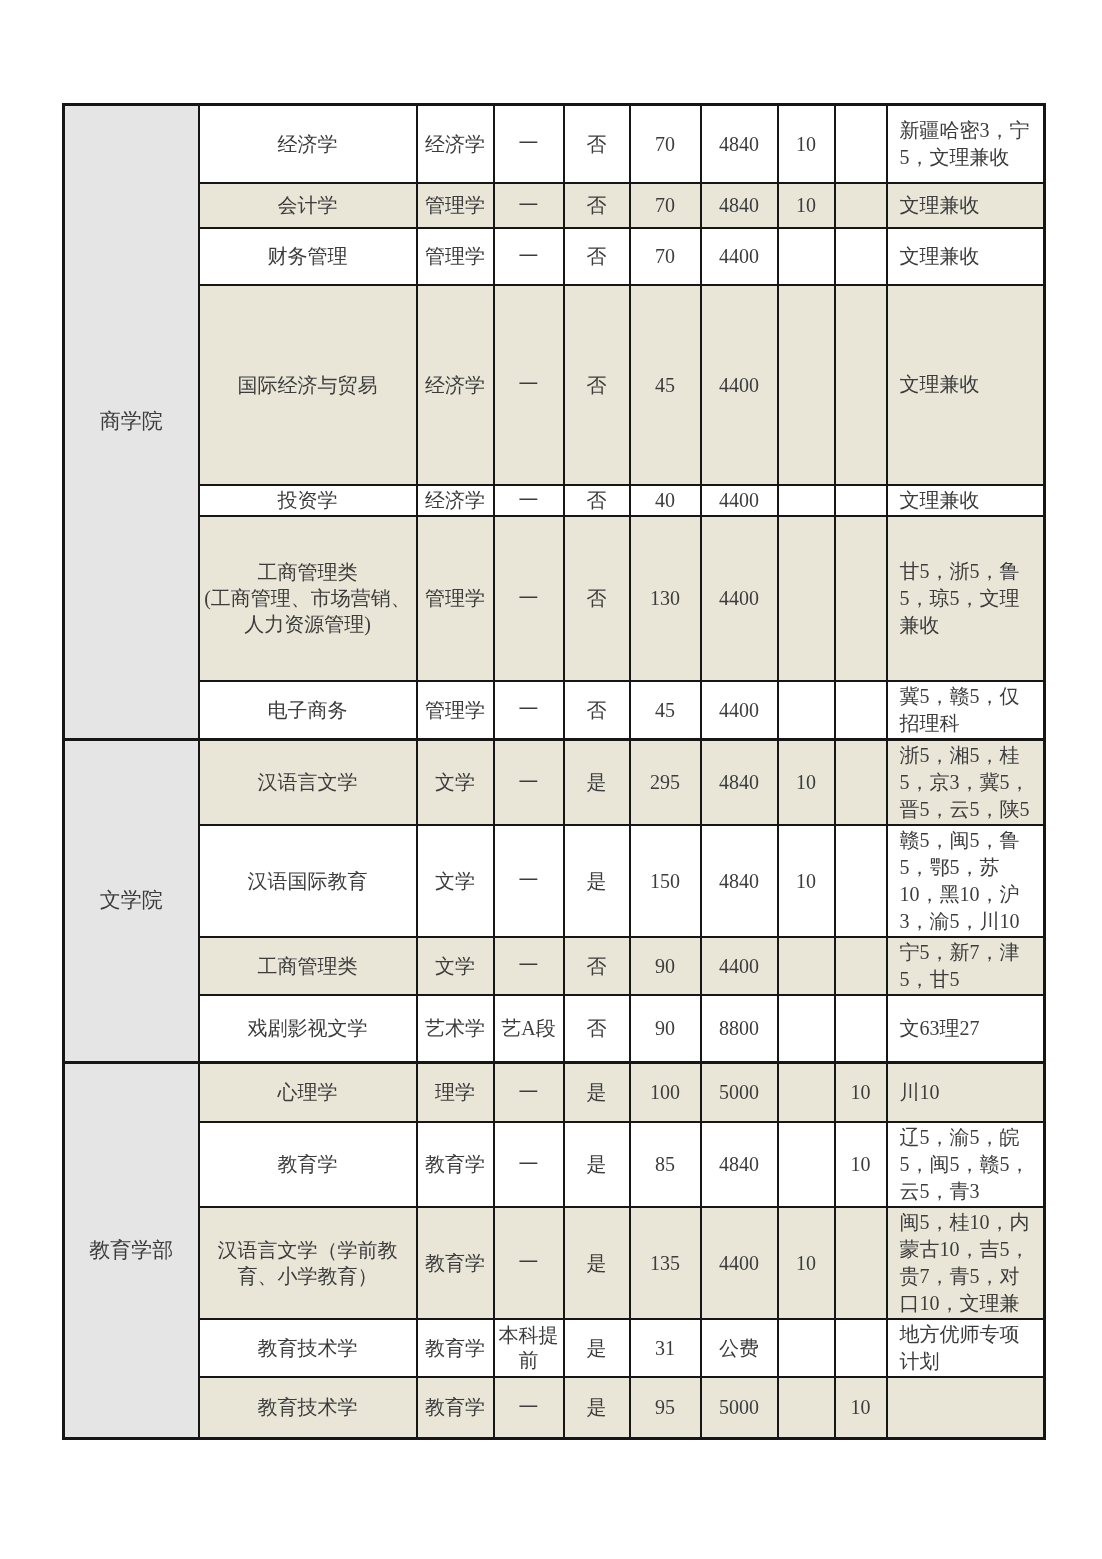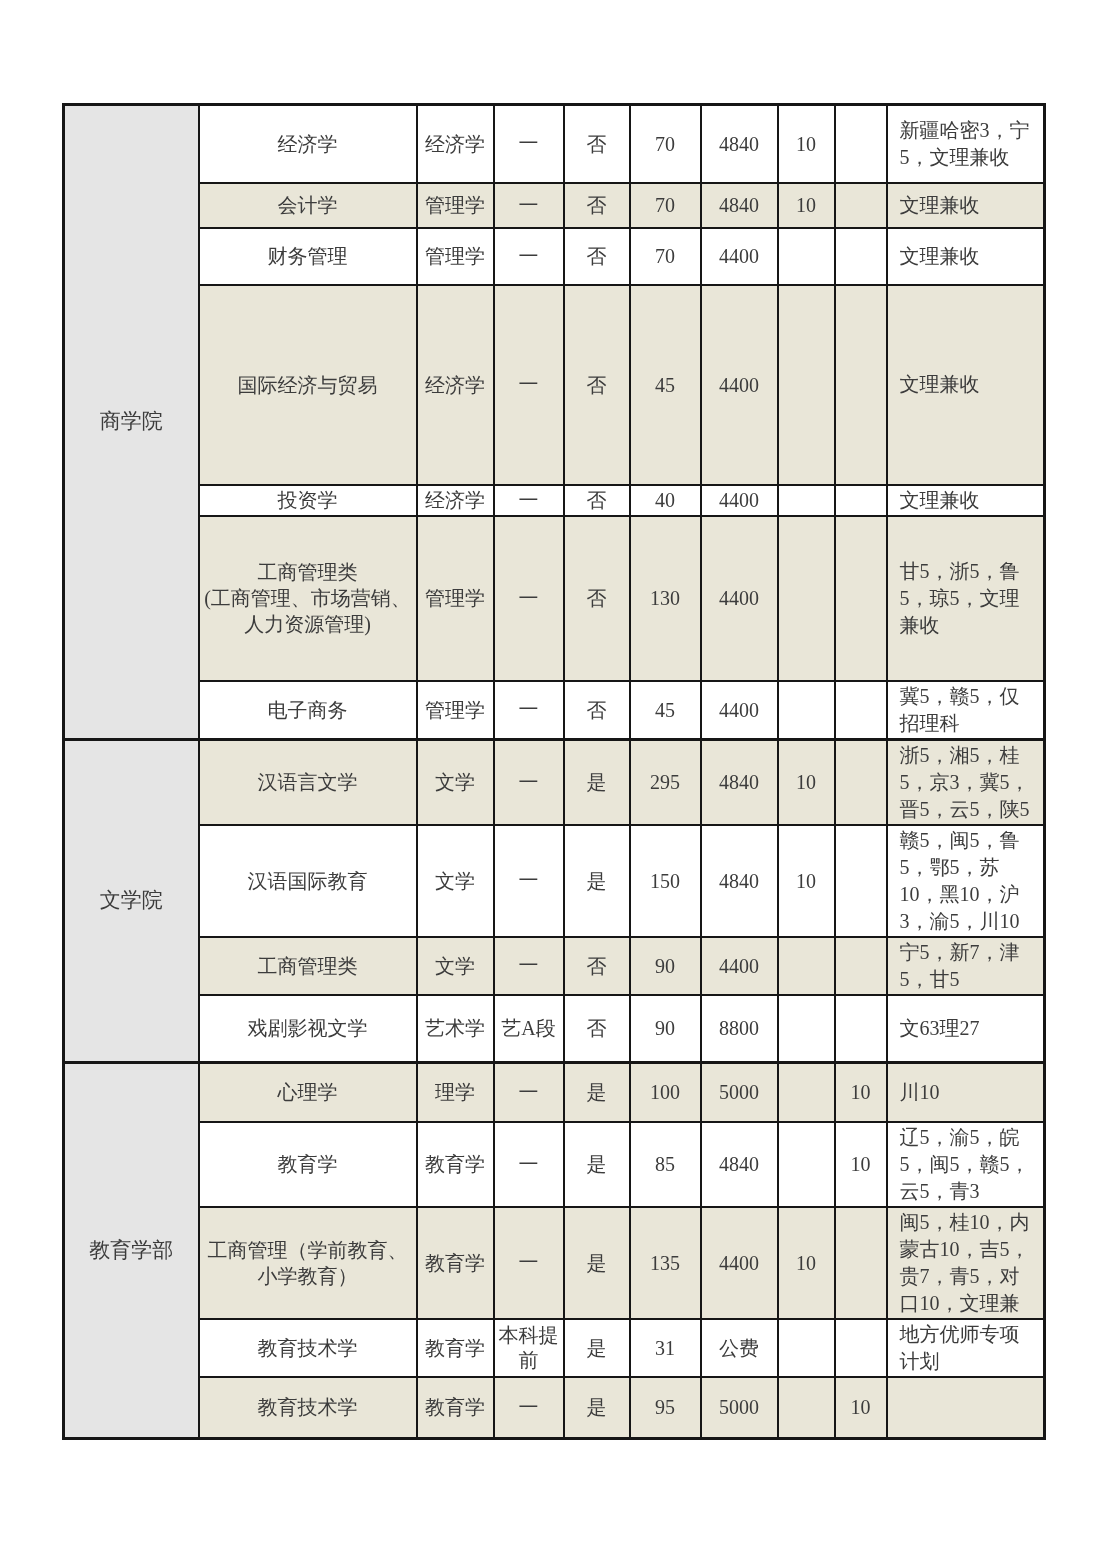--- a/index.html
+++ b/index.html
@@ -192,21 +192,21 @@
         <td>教育学</td>
         <td class="batch">一</td>
         <td>是</td>
         <td>85</td>
         <td>4840</td>
         <td></td>
         <td>10</td>
         <td class="notes">辽5，渝5，皖5，闽5，赣5，云5，青3</td>
       </tr>
       <tr class="alt" style="height:106px">
-        <td class="major">工商管理（学前教育、小学教育）</td>
+        <td class="major">汉语言文学（学前教育、小学教育）</td>
         <td>教育学</td>
         <td class="batch">一</td>
         <td>是</td>
         <td>135</td>
         <td>4400</td>
         <td>10</td>
         <td></td>
         <td class="notes">闽5，桂10，内蒙古10，吉5，贵7，青5，对口10，文理兼</td>
       </tr>
       <tr style="height:54px">

